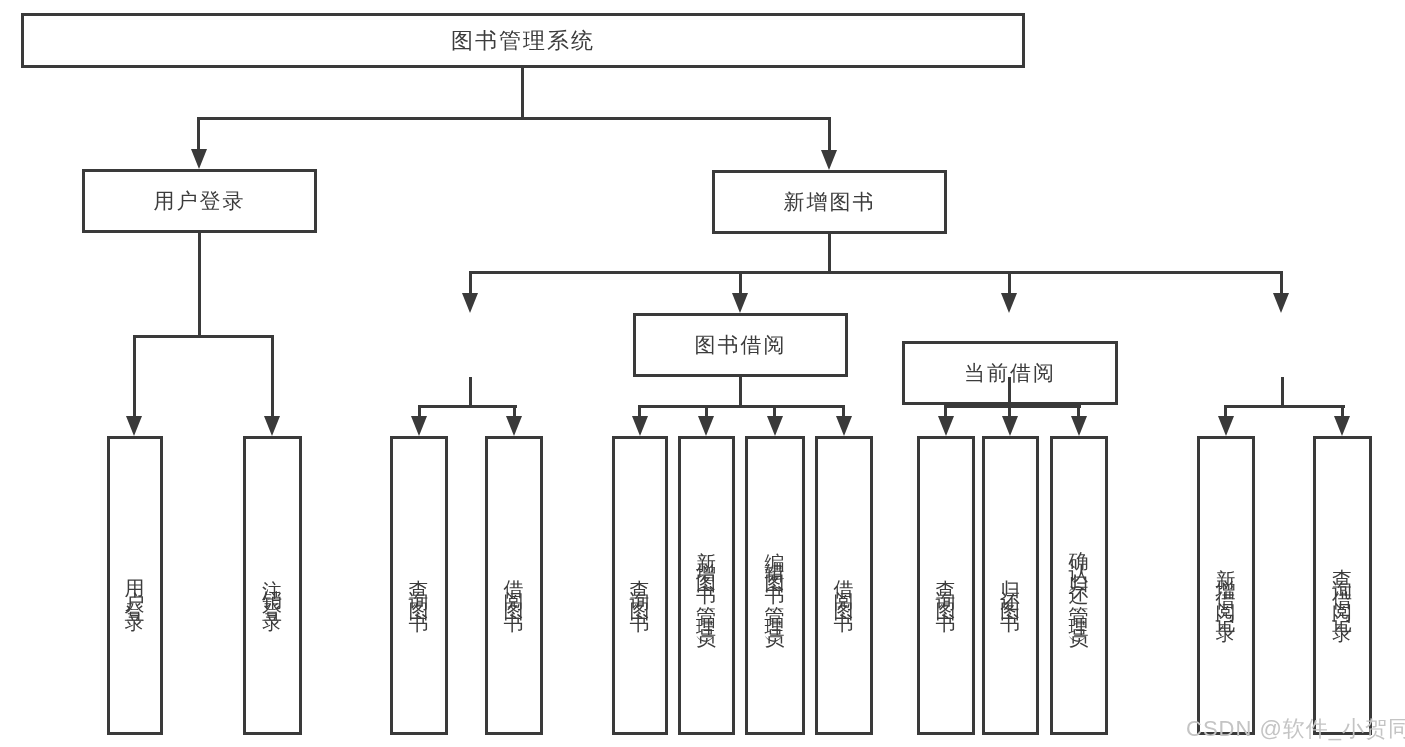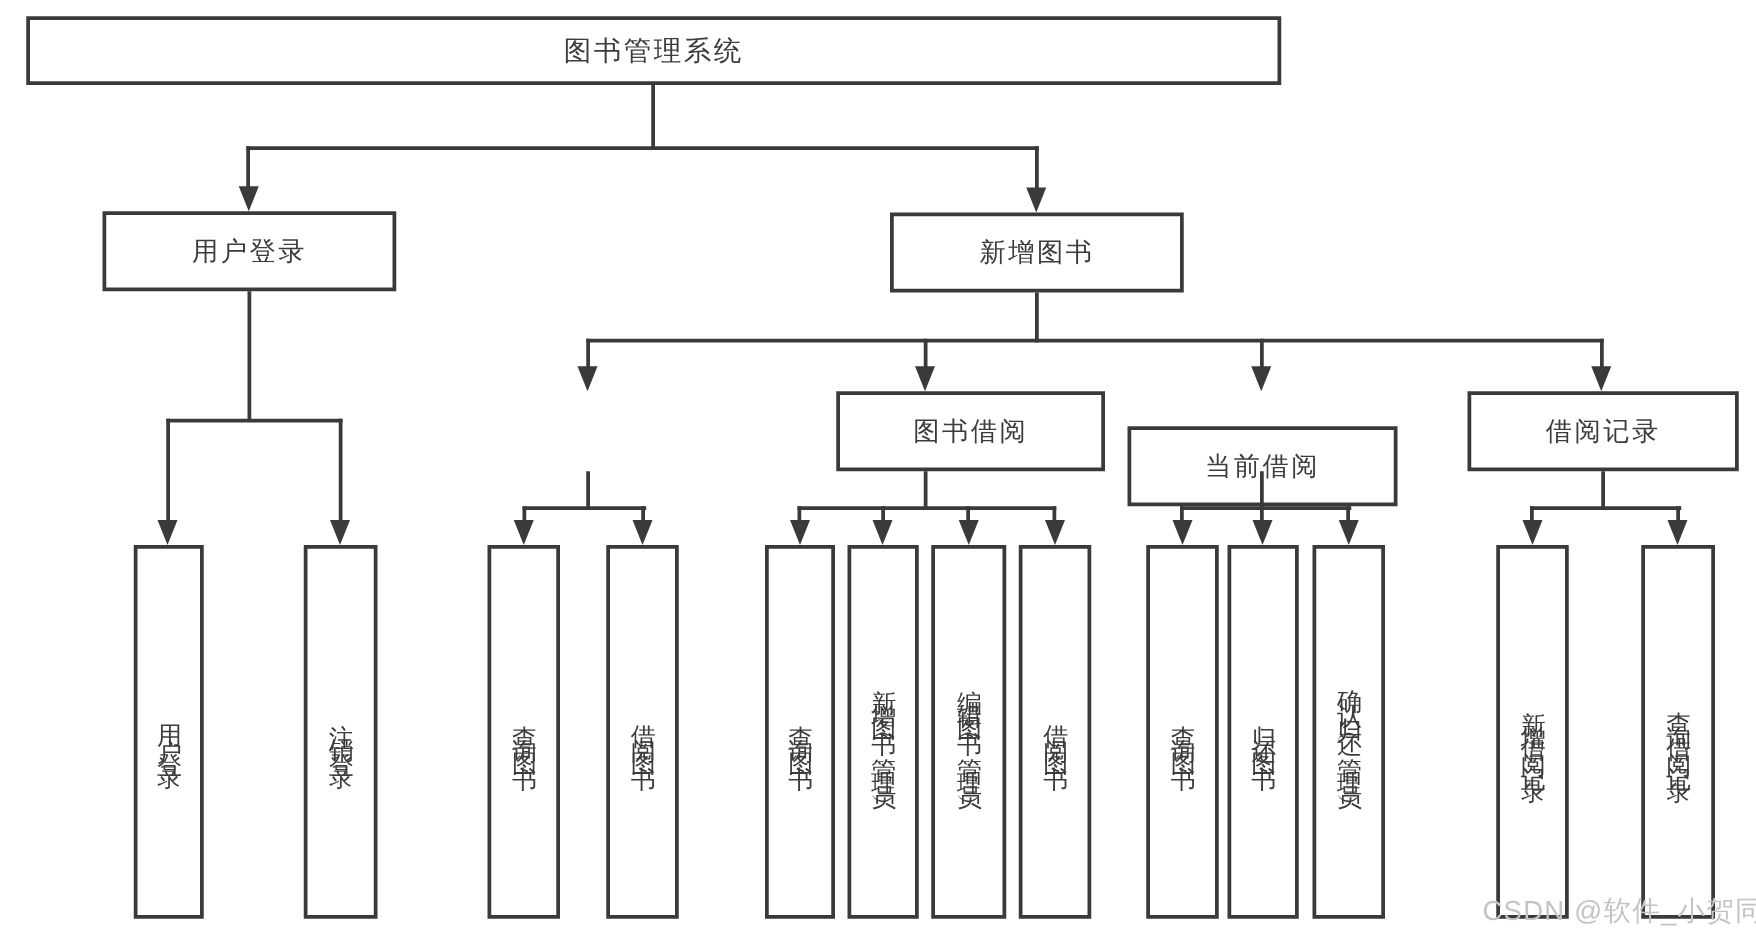--- a/index.html
+++ b/index.html
@@ -44,31 +44,28 @@
 
   <div class="hbox" style="left:82px;top:169px;width:235px;height:64px;">
     <span>用户登录</span>
   </div>
 
   <div class="hbox" style="left:712px;top:170px;width:235px;height:64px;">
     <span>新增图书</span>
   </div>
 
 
-  <div class="hbox" style="left:633px;top:313px;width:215px;height:64px;margin-left:36px;">
+  <div class="hbox" style="left:633px;top:313px;width:215px;height:64px;">
     <span>图书借阅</span>
   </div>
 
   <div class="hbox" style="left:902px;top:313px;width:216px;height:64px;margin-top:28px;">
     <span>当前借阅</span>
   </div>
 
-  <div class="hbox" style="left:1174px;top:313px;width:217px;height:64px;">
-    <span>借阅记录</span>
-  </div>
 
   <div class="vbox" style="left:107px;width:56px;">
     <span>用户登录</span>
   </div>
   <div class="vbox" style="left:243px;width:59px;">
     <span>注销登录</span>
   </div>
 
   <div class="vbox" style="left:390px;width:58px;">
     <span>查询图书</span>

